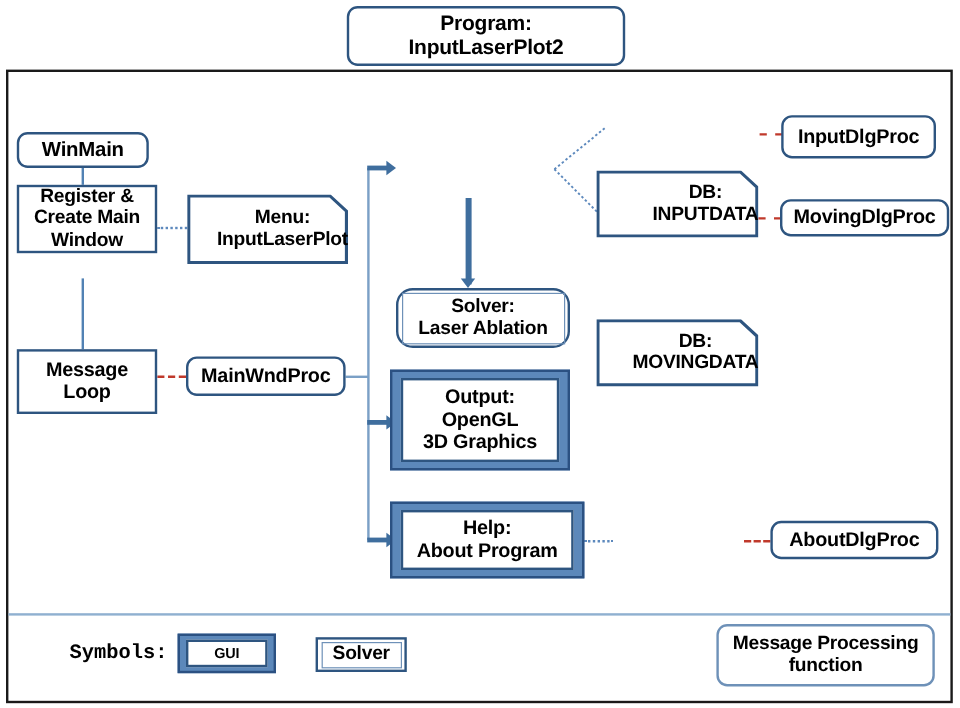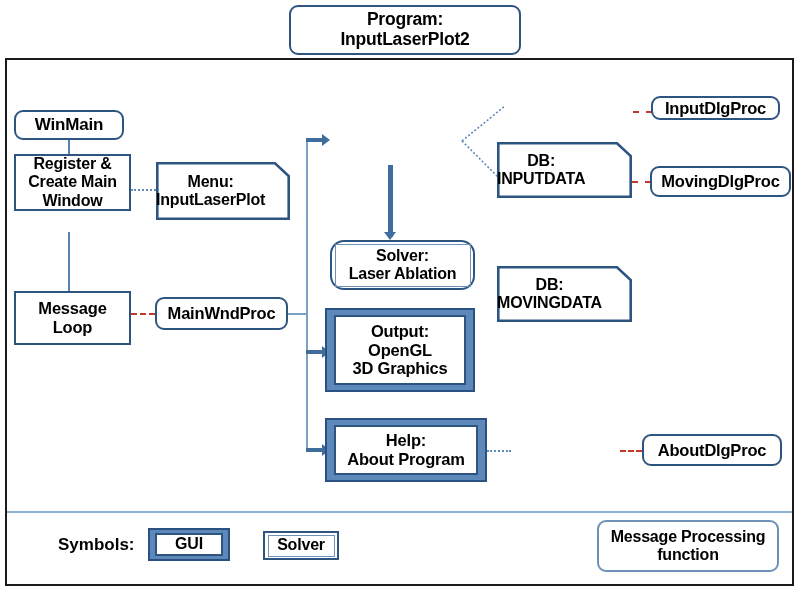--- a/index.html
+++ b/index.html
@@ -29,33 +29,33 @@
 
   
   .gui{border:2px solid #2b5182;background:#5c88ba;padding:7px;}
   .gui > .inner{border:2.5px solid #2e5580;background:#fff;width:100%;height:100%;
                 display:flex;align-items:center;justify-content:center;text-align:center;}
 
   
   .folded{position:relative;background:transparent;border:none;}
   .folded > svg{position:absolute;left:0;top:0;width:100%;height:100%;}
   .folded > .ftxt{position:relative;width:100%;height:100%;display:flex;
-                  align-items:center;justify-content:flex-start;text-align:center;z-index:2;}
+                  align-items:center;justify-content:flex-end;text-align:center;z-index:2;}
 
   
   .ln{position:absolute;background:#5282b4;}
   .ln-thin{position:absolute;background:#7ba0c6;}
   .dotline{position:absolute;border-top:2px dotted #5d89bd;}
   .reddash{position:absolute;border-top:2px dashed #c0392b;}
   .thickv{position:absolute;background:#3f6e9e;}
 
   .outerframe{position:absolute;border:2px solid #1a1a1a;box-sizing:border-box;background:transparent;}
   .divider{position:absolute;background:#8fb0d0;height:2px;}
 
-  .lbl-symbols{position:absolute;font-weight:bold;color:#000;}
+  .lbl-symbols{position:absolute;font-weight:bold;color:#000;font-family:Liberation Mono, monospace;}
 </style>
 </head>
 <body>
 
 <div id="stage">
 
   <div class="node rounded" style="left:289px;top:5px;width:232px;height:50px;font-size:17.5px;">
     <div style="display:block">
       <div>Program:</div>
       <div>InputLaserPlot2</div>
@@ -180,21 +180,21 @@
       <path d="M1.3,1.3 H120 L133.7,14 V54.7 H1.3 Z" fill="#ffffff" stroke="#2e5580" stroke-width="2.6"></path>
     </svg>
     <div class="ftxt">
       <div style="display:block">
         <div>DB:</div>
         <div>INPUTDATA</div>
       </div>
     </div>
   </div>
 
-  <div class="node rounded" style="left:651px;top:96px;width:129px;height:24px;font-size:16.5px;">
+  <div class="node rounded" style="left:651px;top:96px;width:129px;height:36px;font-size:16.5px;">
     <span>InputDlgProc</span>
   </div>
 
   <div class="node folded" style="left:497px;top:152px;width:135px;height:56px;font-size:16px;">
     <svg viewBox="0 0 135 56" preserveAspectRatio="none">
       <path d="M1.3,1.3 H120 L133.7,14 V54.7 H1.3 Z" fill="#ffffff" stroke="#2e5580" stroke-width="2.6"></path>
     </svg>
     <div class="ftxt">
       <div style="display:block">
         <div>DB:</div>
@@ -206,21 +206,21 @@
   <div class="node rounded" style="left:650px;top:166px;width:141px;height:31px;font-size:16.5px;">
     <span>MovingDlgProc</span>
   </div>
 
   <div class="node rounded" style="left:642px;top:434px;width:140px;height:32px;font-size:16.5px;">
     <span>AboutDlgProc</span>
   </div>
 
   <div class="lbl-symbols" style="left:58px;top:535px;font-size:17px;">Symbols:</div>
 
-  <div class="node gui" style="left:148px;top:528px;width:82px;height:33px;font-size:16px;padding:5px;">
+  <div class="node gui" style="left:148px;top:528px;width:82px;height:33px;font-size:12px;padding:5px;">
     <div class="inner">
       <span>GUI</span>
     </div>
   </div>
 
   <div class="node solver" style="left:263px;top:531px;width:76px;height:29px;font-size:16px;">
     <div class="inner">
       <span>Solver</span>
     </div>
   </div>

